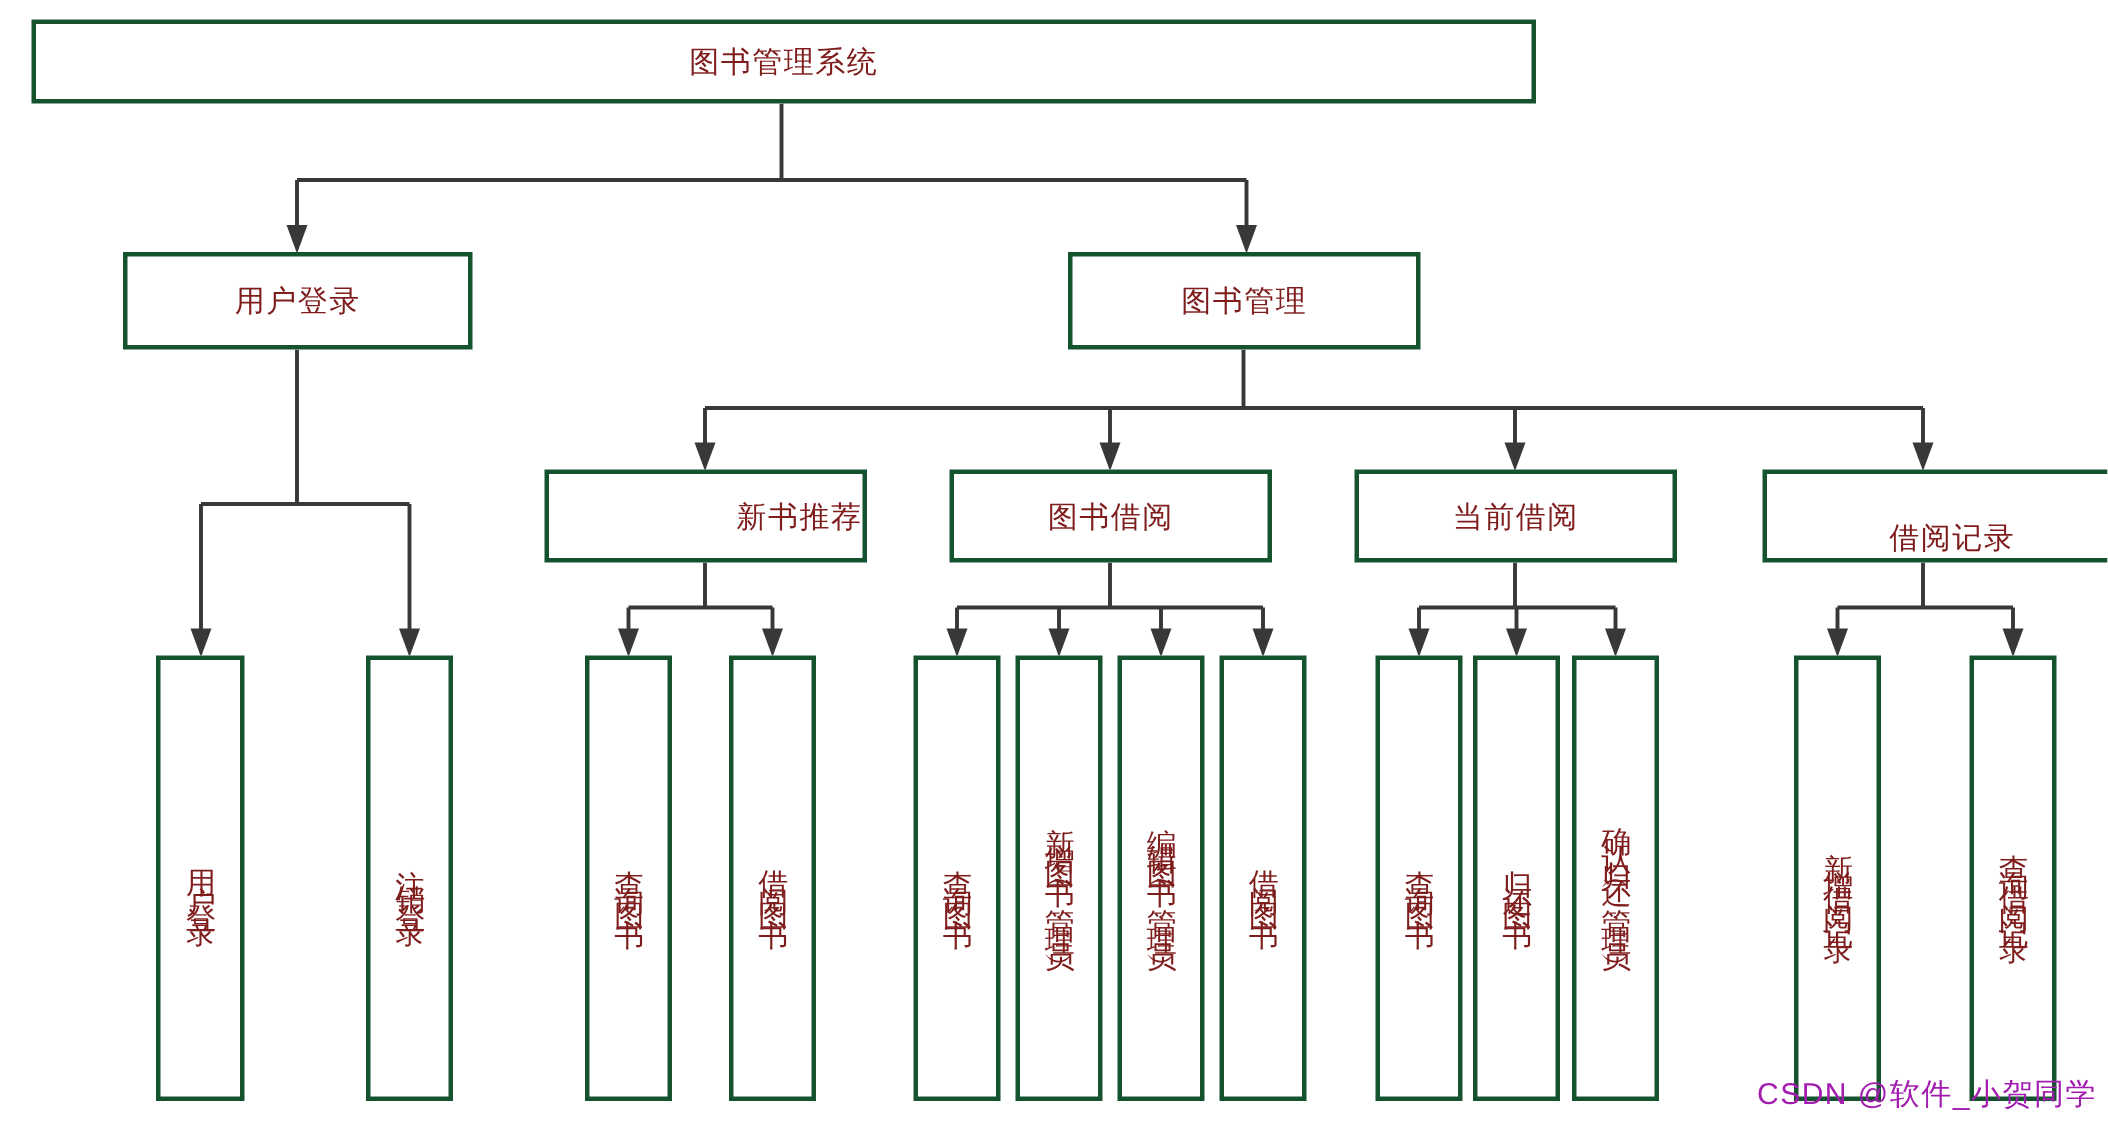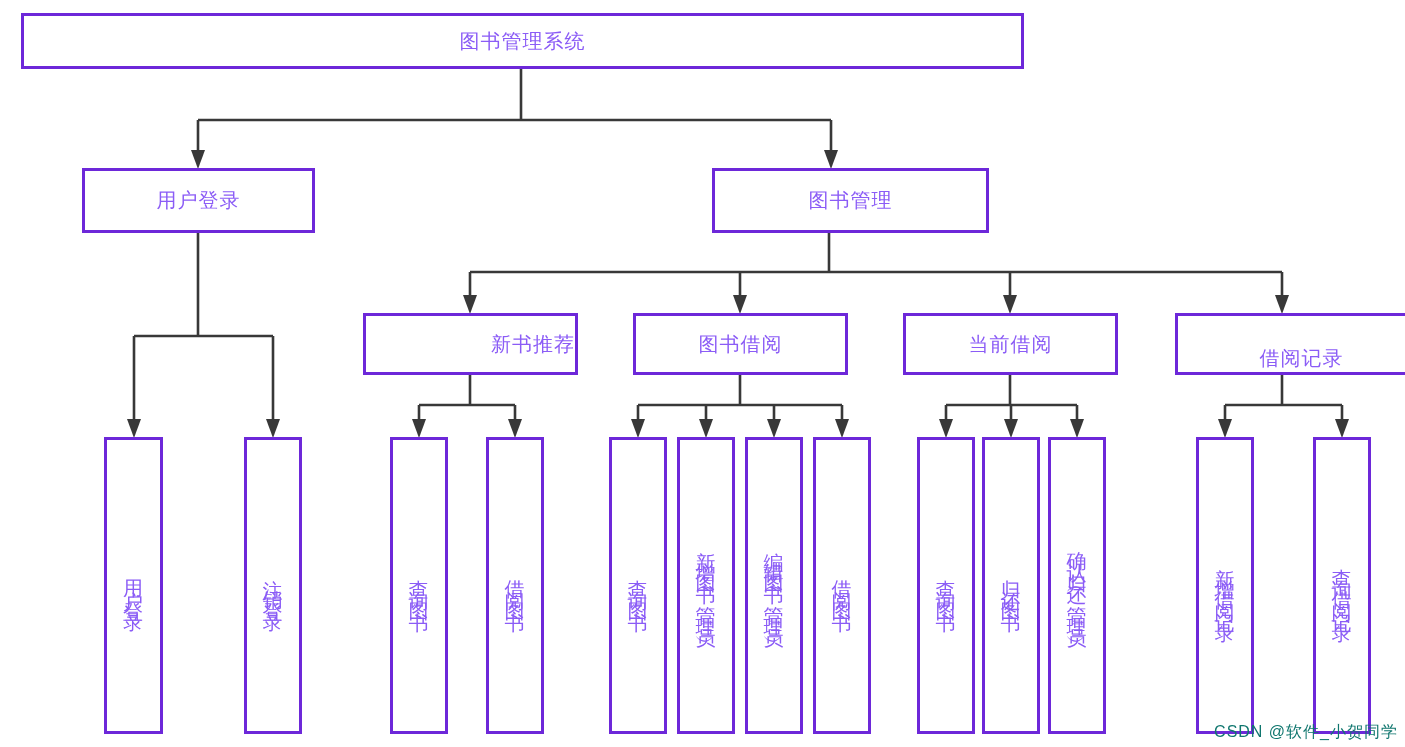--- a/index.html
+++ b/index.html
@@ -11,47 +11,47 @@
     font-family: "Liberation Sans", sans-serif;
     overflow: hidden;
   }
   .wires {
     position: absolute;
     left: 0; top: 0;
   }
   .node {
     position: absolute;
     box-sizing: border-box;
-    border: 3px solid #6d28d9;
+    border: 3px solid #14532d;
     background: #ffffff;
     display: flex;
     align-items: center;
     justify-content: center;
-    color: #8b5cf6;
+    color: #7f1d1d;
   }
   .htext {
     font-size: 20px;
     letter-spacing: 1px;
     white-space: nowrap;
   }
   .vtext {
     writing-mode: vertical-rl;
     text-orientation: mixed;
     font-size: 20px;
     letter-spacing: 11px;
     line-height: 1;
     white-space: nowrap;
   }
   .watermark {
     position: absolute;
     right: 7px;
     bottom: 4px;
-    font-size: 16px;
+    font-size: 20px;
     letter-spacing: 1px;
-    color: #0f766e;
+    color: #a21caf;
     white-space: nowrap;
     z-index: 5;
   }
 </style>
 </head>
 <body>
 
 <div class="stage">
 
   <svg class="wires" width="1405" height="747" viewBox="0 0 1405 747" aria-hidden="true">
@@ -87,21 +87,21 @@
     </g>
   </svg>
 
   <div class="node" style="left:21px; top:13px; width:1003px; height:56px;">
     <span class="htext">图书管理系统</span>
   </div>
 
   <div class="node" style="left:82px; top:168px; width:233px; height:65px;">
     <span class="htext">用户登录</span>
   </div>
-  <div class="node" style="left:712px; top:168px; width:277px; height:65px;">
+  <div class="node" style="left:712px; top:168px; width:235px; height:65px;">
     <span class="htext">图书管理</span>
   </div>
 
   <div class="node" style="left:363px; top:313px; width:215px; height:62px;justify-content:flex-end;">
     <span class="htext">新书推荐</span>
   </div>
   <div class="node" style="left:633px; top:313px; width:215px; height:62px;">
     <span class="htext">图书借阅</span>
   </div>
   <div class="node" style="left:903px; top:313px; width:215px; height:62px;text-align:right;">

